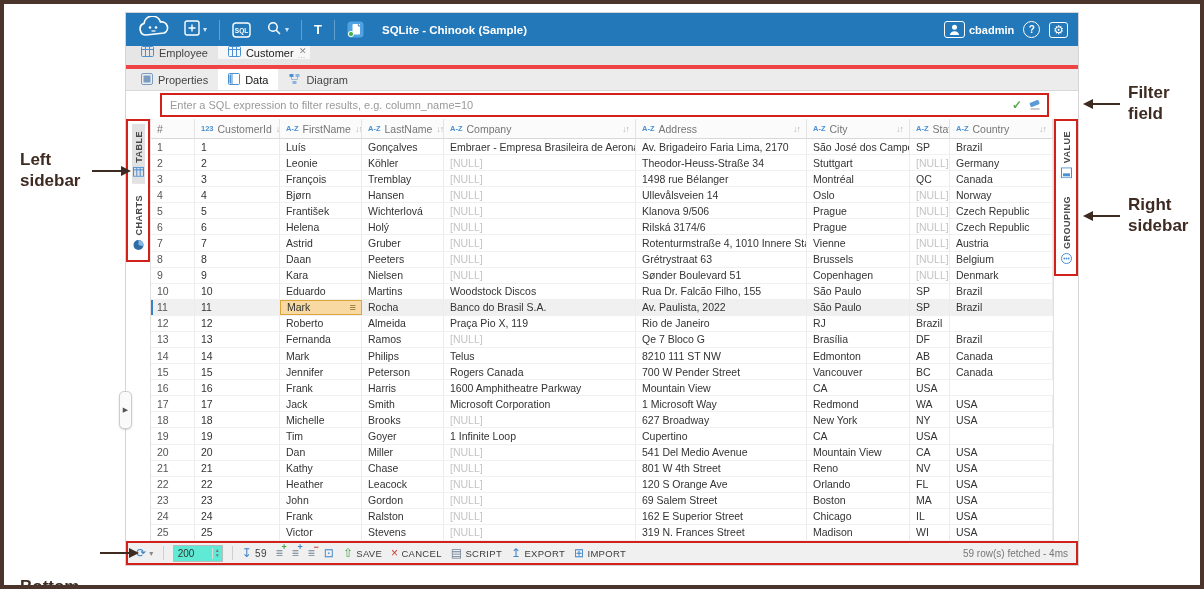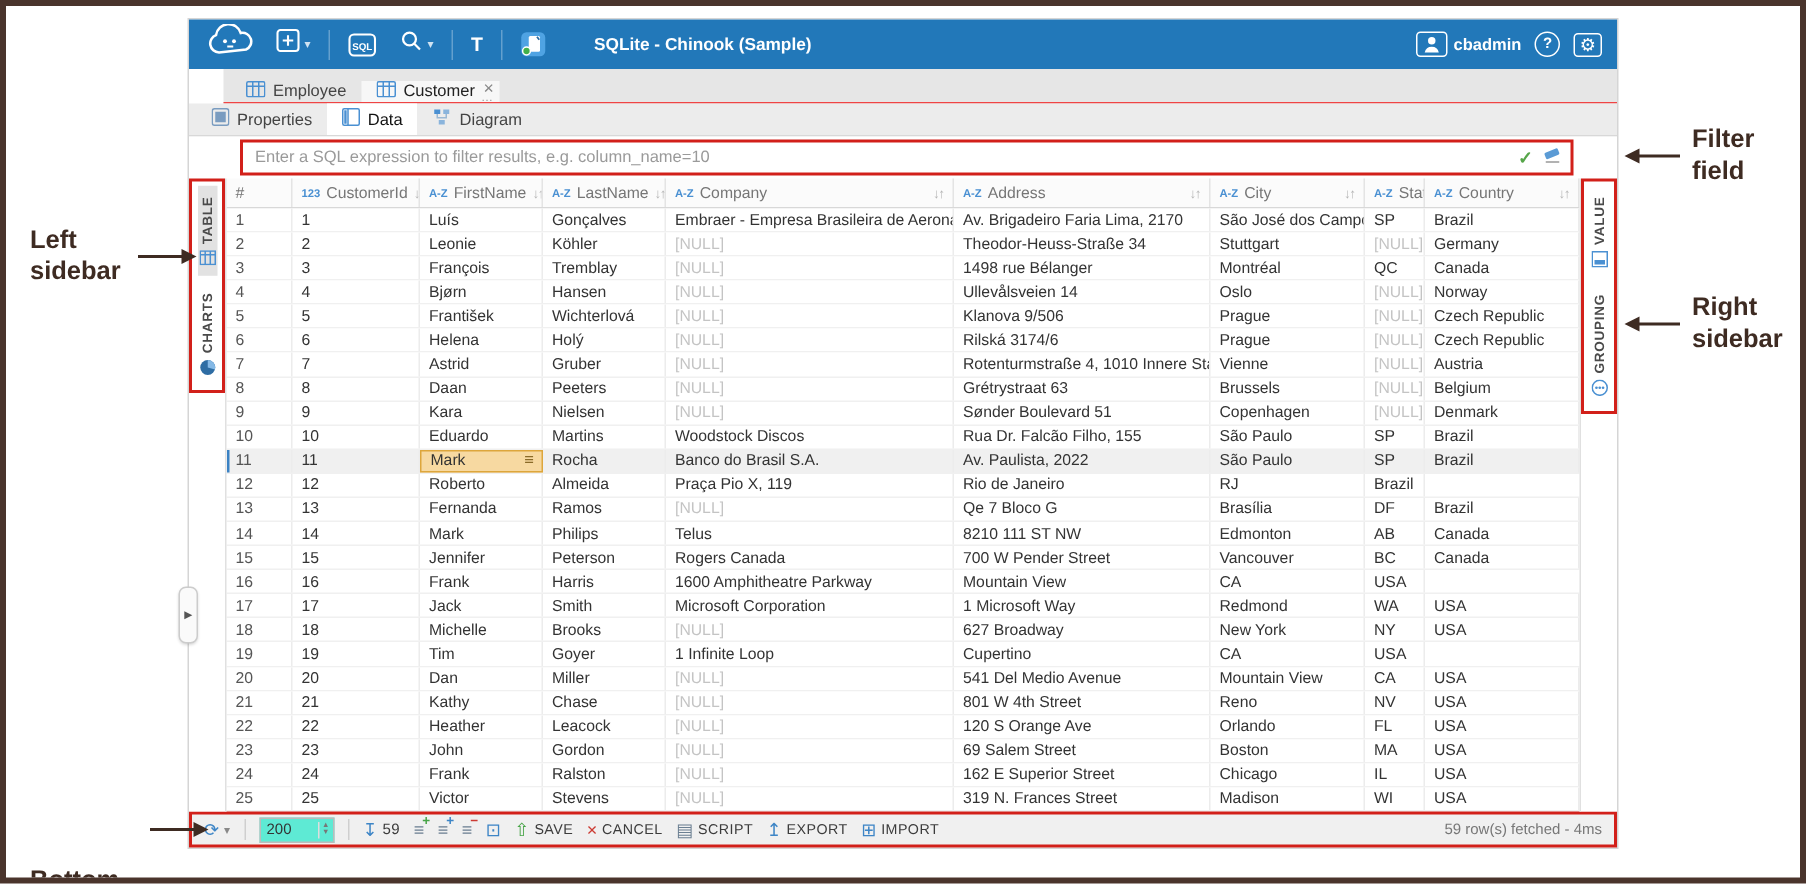--- a/index.html
+++ b/index.html
@@ -22,32 +22,32 @@
 
   
   .app { position:absolute; left:121px; top:8px; width:954px; height:554px;
     background:#fff; border:1px solid #d5d5d5; display:flex; flex-direction:column; }
 
   
   .topbar { height:33px; background:#2278b9; display:flex; align-items:center; padding:0 10px; gap:9px; flex:none; color:#fff; }
   .tb-btn { display:flex; align-items:center; gap:3px; padding:0 3px; }
   .chv { font-size:8px; color:#cfe3f2; }
   .tb-sep { width:1px; height:20px; background:rgba(255,255,255,.3); }
-  .conn-title { font-size:11.5px; font-weight:bold; color:#fff; margin-left:20px; }
+  .conn-title { font-size:11.5px; font-weight:bold; color:#fff; margin-left:6px; }
   .tb-spacer { flex:1; }
   .user-box { display:flex; align-items:center; gap:4px; }
   .badge-box { border:1.4px solid #fff; border-radius:3px; padding:1px 3px; display:flex; align-items:center; }
   .username { font-size:11px; font-weight:bold; }
   .help-circle { width:17px; height:17px; border:1.5px solid #fff; border-radius:50%;
     display:flex; align-items:center; justify-content:center; font-size:10px; font-weight:bold; }
   .gear { font-size:12px; line-height:1; }
   .tletter { font-size:13px; font-weight:bold; }
 
   
-  .tabbar { height:23px; background:#e6e6e6; display:flex; align-items:flex-end; padding-left:5px; flex:none; border-bottom:1px solid #ef4444;margin-left:23px; }
+  .tabbar { height:23px; background:#e6e6e6; display:flex; align-items:flex-start; padding-left:5px; flex:none; border-bottom:4px solid #ef4444; }
   .tab { display:flex; align-items:center; gap:5px; padding:0 10px; font-size:11px; color:#444; }
   .tab.active { background:#f7f7f7; color:#222; position:relative; padding-right:16px; }
   .tab-close { position:absolute; right:3px; top:0px; font-size:9px; color:#888; }
   .tab-more { position:absolute; right:3px; bottom:-1px; font-size:8px; color:#999; letter-spacing:1px; }
   .subtabbar { height:22px; background:#ececec; display:flex; align-items:stretch; padding-left:5px; flex:none; border-bottom:1px solid #d8d8d8; }
   .subtab { display:flex; align-items:center; gap:5px; padding:0 10px; font-size:11px; color:#444; }
   .subtab.active { background:#fff; color:#111; }
 
   
   .filterrow { height:28px; flex:none; display:flex; align-items:center; padding:2px 29px 2px 34px; background:#fff; }

